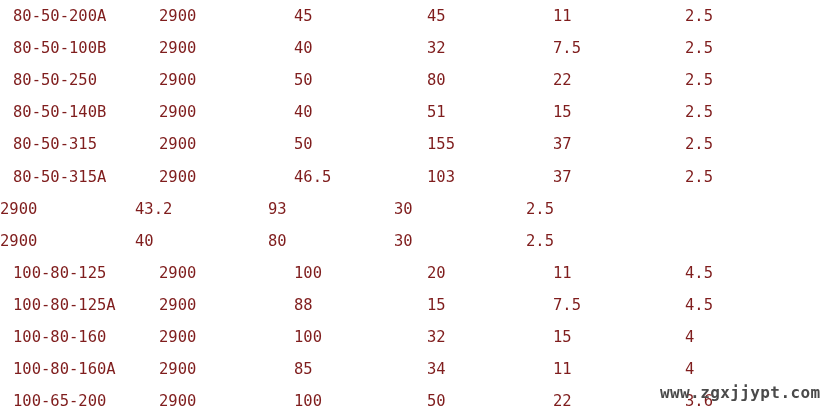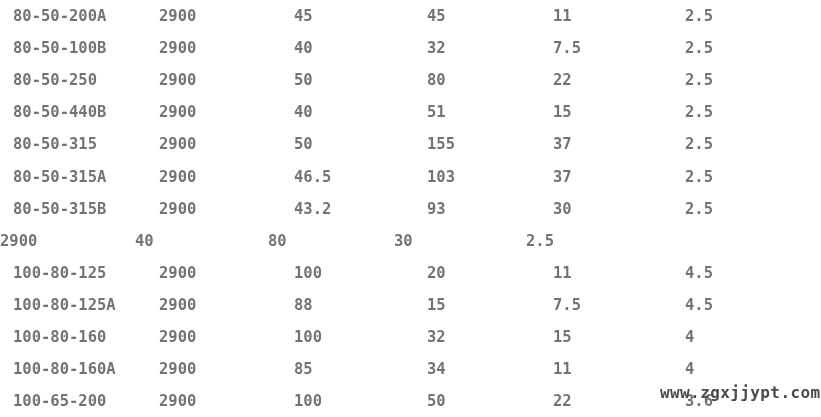--- a/index.html
+++ b/index.html
@@ -19,23 +19,22 @@
     top: 0;
     left: 0;
     width: 821px;
     height: 417px;
   }
   .row {
     height: 32.1px;
     display: flex;
     align-items: center;
     font-size: 15.5px;
-    color: #737373;
+    color: #7f1d1d;
     white-space: nowrap;
-    font-weight: bold;
   }
   .cell {
     box-sizing: border-box;
     flex: 0 0 auto;
     overflow: visible;
   }
   .c0 { width: 159px; padding-left: 13px; }
   .c1 { width: 135px; }
   .c2 { width: 133px; }
   .c3 { width: 126px; }
@@ -75,21 +74,21 @@
     </div>
     <div class="row">
       <div class="cell c0">80-50-250</div>
       <div class="cell c1">2900</div>
       <div class="cell c2">50</div>
       <div class="cell c3">80</div>
       <div class="cell c4">22</div>
       <div class="cell c5">2.5</div>
     </div>
     <div class="row">
-      <div class="cell c0">80-50-440B</div>
+      <div class="cell c0">80-50-140B</div>
       <div class="cell c1">2900</div>
       <div class="cell c2">40</div>
       <div class="cell c3">51</div>
       <div class="cell c4">15</div>
       <div class="cell c5">2.5</div>
     </div>
     <div class="row">
       <div class="cell c0">80-50-315</div>
       <div class="cell c1">2900</div>
       <div class="cell c2">50</div>
@@ -99,21 +98,20 @@
     </div>
     <div class="row">
       <div class="cell c0">80-50-315A</div>
       <div class="cell c1">2900</div>
       <div class="cell c2">46.5</div>
       <div class="cell c3">103</div>
       <div class="cell c4">37</div>
       <div class="cell c5">2.5</div>
     </div>
     <div class="row">
-      <div class="cell c0">80-50-315B</div>
       <div class="cell c1">2900</div>
       <div class="cell c2">43.2</div>
       <div class="cell c3">93</div>
       <div class="cell c4">30</div>
       <div class="cell c5">2.5</div>
     </div>
     <div class="row">
       <div class="cell c1">2900</div>
       <div class="cell c2">40</div>
       <div class="cell c3">80</div>

